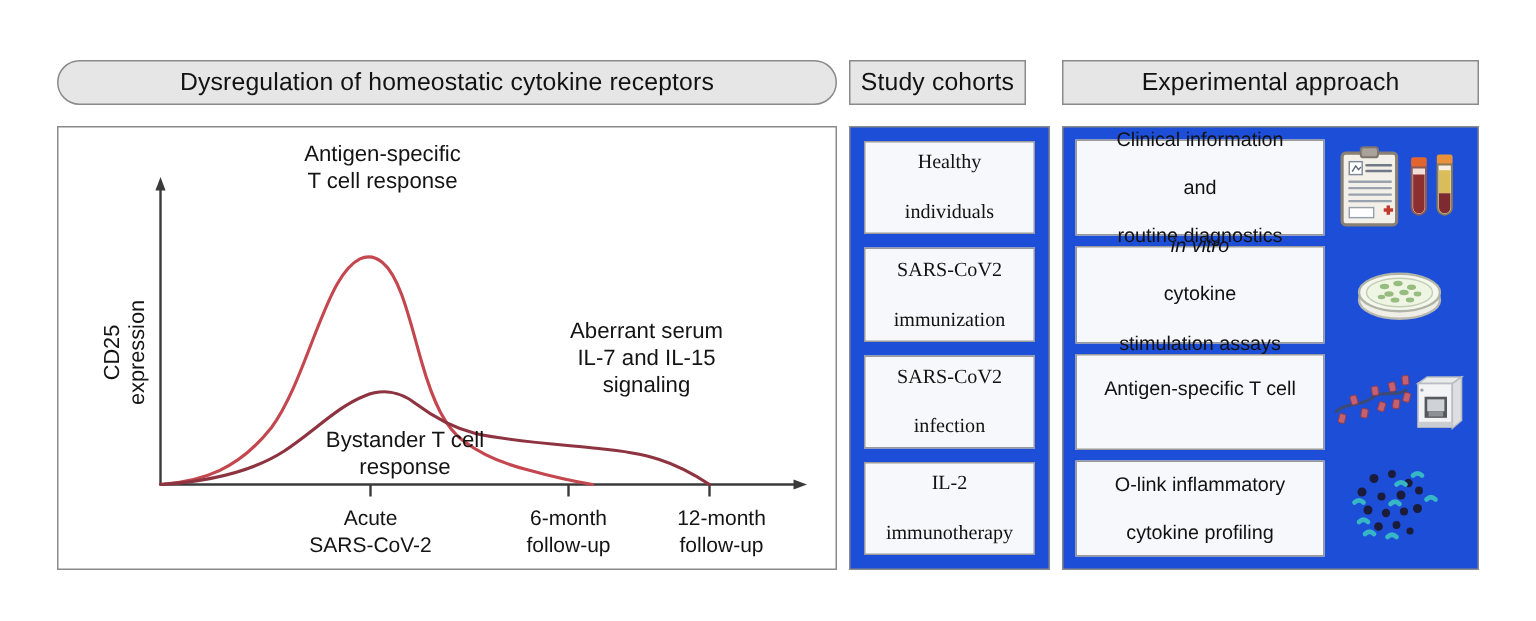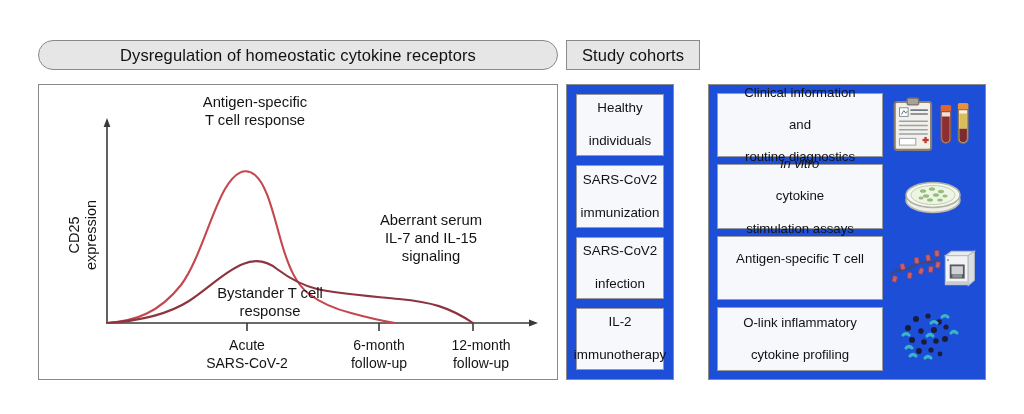--- a/index.html
+++ b/index.html
@@ -48,23 +48,23 @@
     font-family:"Liberation Sans","DejaVu Sans",sans-serif;
     text-anchor:middle;
   }
   .anno{
     font-size:14.8px;fill:#141414;
     font-family:"Liberation Sans","DejaVu Sans",sans-serif;
     text-anchor:middle;
   }
 
   
-  #cohort-panel-header{left:566px;top:40px;width:134px;height:30px;}
-  #cohort-panel-body{left:566px;top:84px;width:108px;height:296px;
-    padding:9px 9px;display:flex;flex-direction:column;gap:9px;}
+  #cohort-panel-header{left:566px;top:40px;width:118px;height:30px;}
+  #cohort-panel-body{left:566px;top:84px;width:134px;height:296px;
+    padding:9px 9px;display:flex;flex-direction:column;gap:9px;font-family:Liberation Serif, serif;}
 
   .cohort-box{
     flex:1 1 0;
     background:#f6f8fb;
     border:1.3px solid #9a9a9a;
     display:flex;align-items:center;justify-content:center;
     text-align:center;
     box-sizing:border-box;
   }
   .cohort-box span{
@@ -201,20 +201,23 @@
     </div>
 
     <div class="cohort-box">
       <span>
         <span>IL-2</span><br>
         <span>immunotherapy</span>
       </span>
     </div>
   </div>
 
+  <div class="panel-header" id="exp-panel-header">
+    <span>Experimental approach</span>
+  </div>
 
   <div class="panel-body body-tint" id="exp-panel-body">
 
     <div class="exp-row">
       <div class="exp-box">
         <span>
           <span>Clinical information</span><br>
           <span>and</span><br>
           <span>routine diagnostics</span>
         </span>

